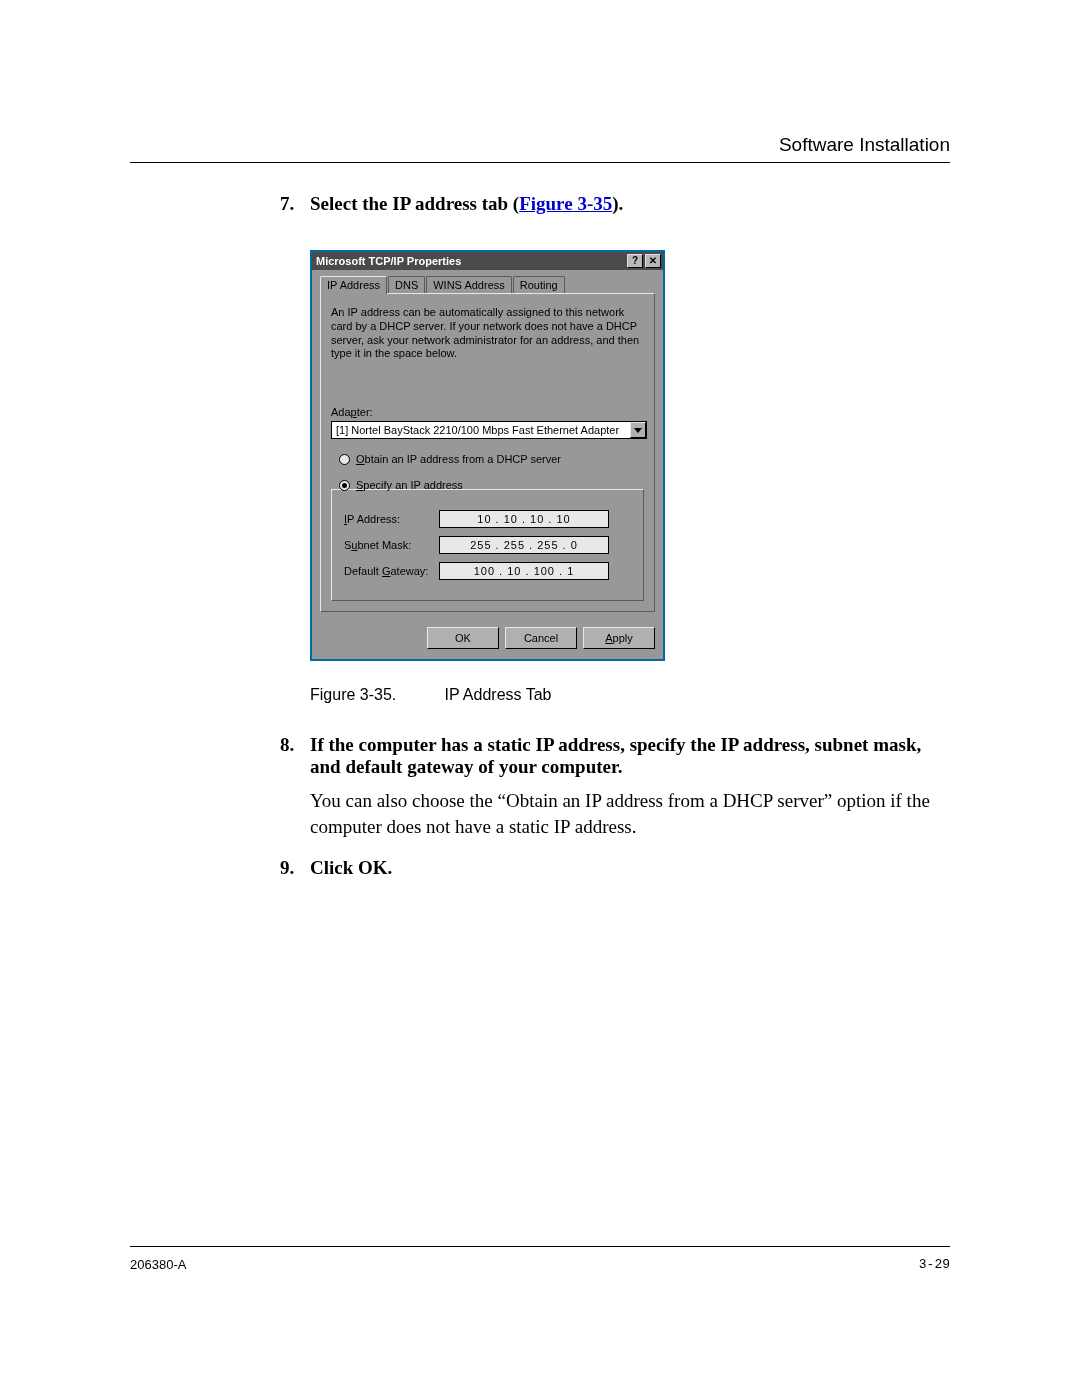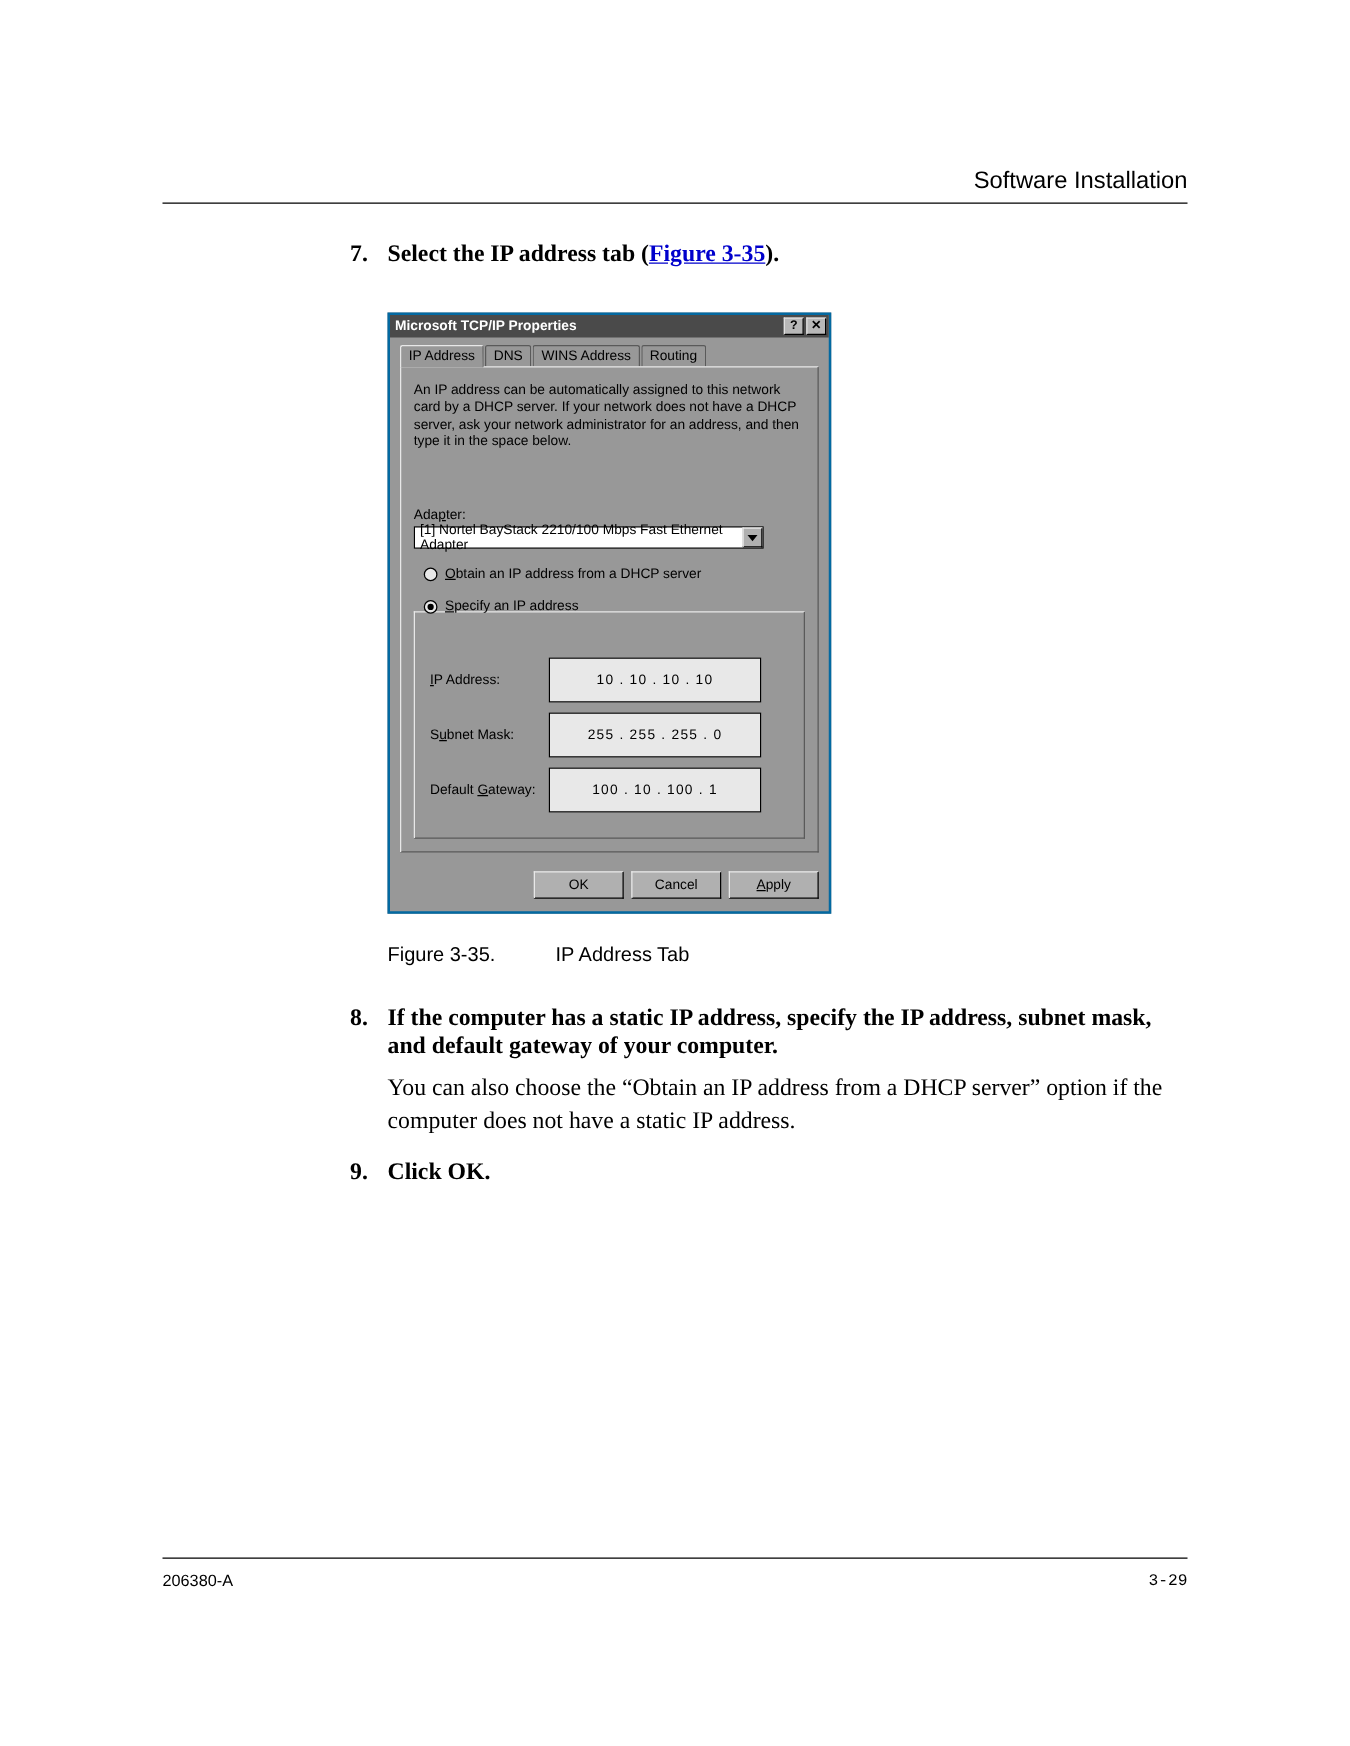--- a/index.html
+++ b/index.html
@@ -135,21 +135,21 @@
     line-height:1.25;
     margin-bottom: 45px;
   }
   .lbl { font-size:11px; margin-bottom:3px; display:block;}
   .dropdown {
     display:flex;
     border:1px solid #000;
     background:#fff;
     height:18px;
     align-items:center;
-    width: 280px;
+    width: 316px;
   }
   .dropdown .dd-text {
     flex:1; padding:0 4px; font-size:11px;
   }
   .dd-btn {
     width:16px; height:16px;
     background:#b0b0b0;
     border:1px solid #000;
     border-top-color:#e8e8e8;
     border-left-color:#e8e8e8;
@@ -183,34 +183,34 @@
     position:absolute;
     left:2px; top:2px;
     width:5px; height:5px;
     background:#000;
     border-radius:50%;
   }
   .group {
     border:1px solid #5a5a5a;
     border-top-color:#e8e8e8;
     border-left-color:#e8e8e8;
-    padding: 28px 12px 12px 12px;
+    padding: 12px 12px 12px 12px;
     margin-top:-2px;
   }
   .field-row{
     display:flex;
     align-items:center;
     margin:8px 0;
     font-size:11px;
   }
   .field-row .flabel{ width:95px; }
   .ip-input{
     border:1px solid #000;
     background:#e8e8e8;
-    height:36px;
+    height:18px;
     width:170px;
     padding:0 6px;
     font-size:11px;
     font-family:inherit;
     letter-spacing:1px;
     text-align:center;
   }
   .adv-row{ text-align:right; margin-top:14px; }
   .btn {
     display:inline-block;

